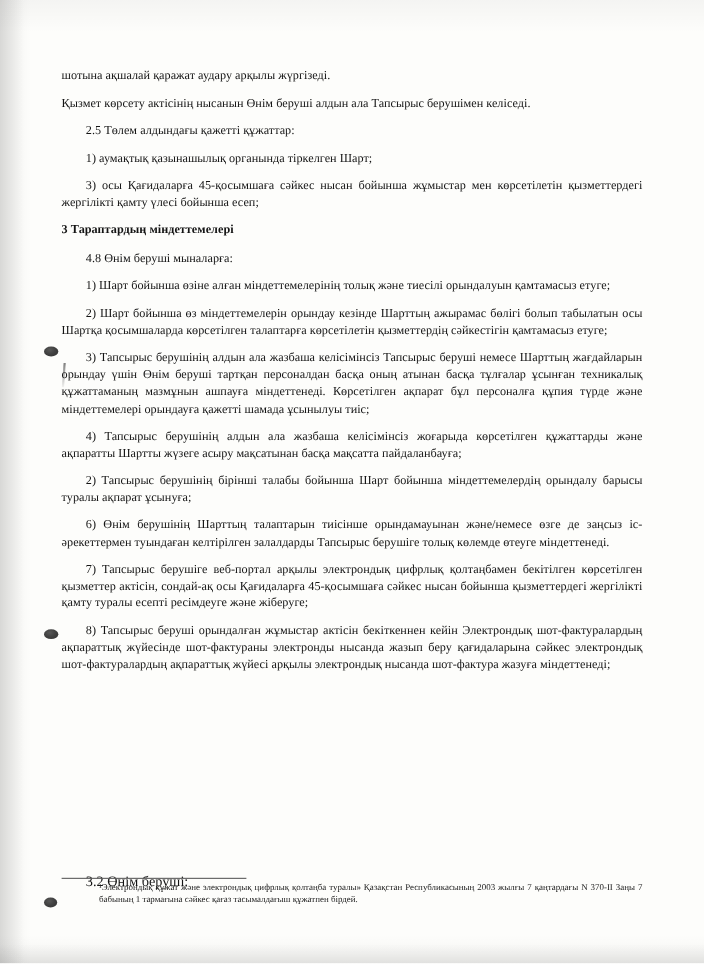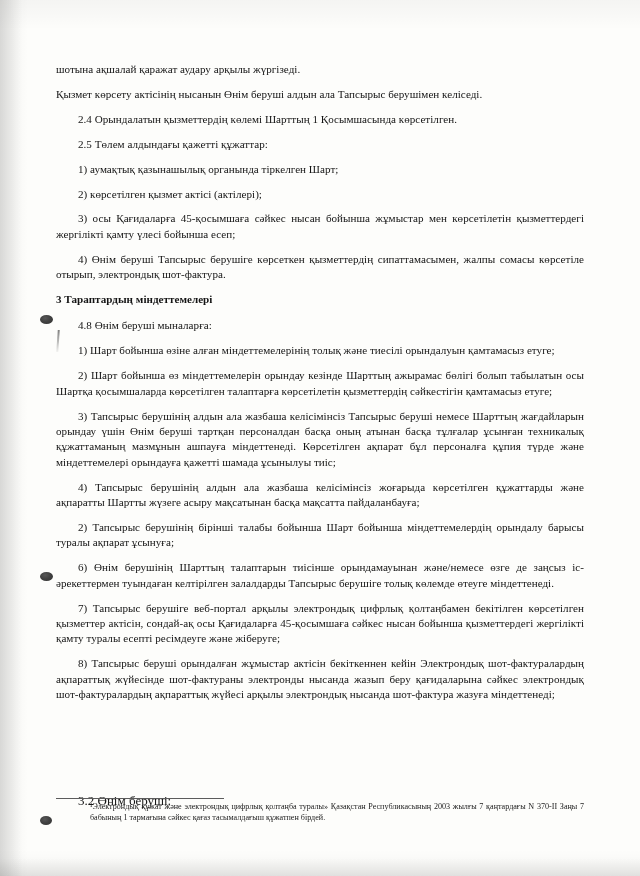--- a/index.html
+++ b/index.html
@@ -123,26 +123,23 @@
 <div class="page">
 
   <div class="scan-tint"></div>
   <div class="edge-shadow-left"></div>
   <div class="edge-shadow-bottom"></div>
 
   <div class="content">
 
     <p class="para">шотына ақшалай қаражат аудару арқылы жүргізеді.</p>
     <p class="para">Қызмет көрсету актісінің нысанын Өнім беруші алдын ала Тапсырыс берушімен келіседі.</p>
-    <p class="para indent">2.4 Орындалатын қызметтердің көлемі Шарттың 1 Қосымшасында көрсетілген.</p>
     <p class="para indent">2.5 Төлем алдындағы қажетті құжаттар:</p>
     <p class="para indent">1) аумақтық қазынашылық органында тіркелген Шарт;</p>
-    <p class="para indent">2) көрсетілген қызмет актісі (актілері);</p>
     <p class="para indent">3) осы Қағидаларға 45-қосымшаға сәйкес нысан бойынша жұмыстар мен көрсетілетін қызметтердегі жергілікті қамту үлесі бойынша есеп;</p>
-    <p class="para indent">4) Өнім беруші Тапсырыс берушіге көрсеткен қызметтердің сипаттамасымен, жалпы сомасы көрсетіле отырып, электрондық шот-фактура.</p>
 
     <p class="para center">3 Тараптардың міндеттемелері</p>
 
     <p class="para indent">4.8 Өнім беруші мыналарға:</p>
     <p class="para indent">1) Шарт бойынша өзіне алған міндеттемелерінің толық және тиесілі орындалуын қамтамасыз етуге;</p>
     <p class="para indent">2) Шарт бойынша өз міндеттемелерін орындау кезінде Шарттың ажырамас бөлігі болып табылатын осы Шартқа қосымшаларда көрсетілген талаптарға көрсетілетін қызметтердің сәйкестігін қамтамасыз етуге;</p>
     <p class="para indent">3) Тапсырыс берушінің алдын ала жазбаша келісімінсіз Тапсырыс беруші немесе Шарттың жағдайларын орындау үшін Өнім беруші тартқан персоналдан басқа оның атынан басқа тұлғалар ұсынған техникалық құжаттаманың мазмұнын ашпауға міндеттенеді. Көрсетілген ақпарат бұл персоналға құпия түрде және міндеттемелері орындауға қажетті шамада ұсынылуы тиіс;</p>
     <p class="para indent">4) Тапсырыс берушінің алдын ала жазбаша келісімінсіз жоғарыда көрсетілген құжаттарды және ақпаратты Шартты жүзеге асыру мақсатынан басқа мақсатта пайдаланбауға;</p>
     <p class="para indent">2) Тапсырыс берушінің бірінші талабы бойынша Шарт бойынша міндеттемелердің орындалу барысы туралы ақпарат ұсынуға;</p>
     <p class="para indent">6) Өнім берушінің Шарттың талаптарын тиісінше орындамауынан және/немесе өзге де заңсыз іс-әрекеттермен туындаған келтірілген залалдарды Тапсырыс берушіге толық көлемде өтеуге міндеттенеді.</p>

